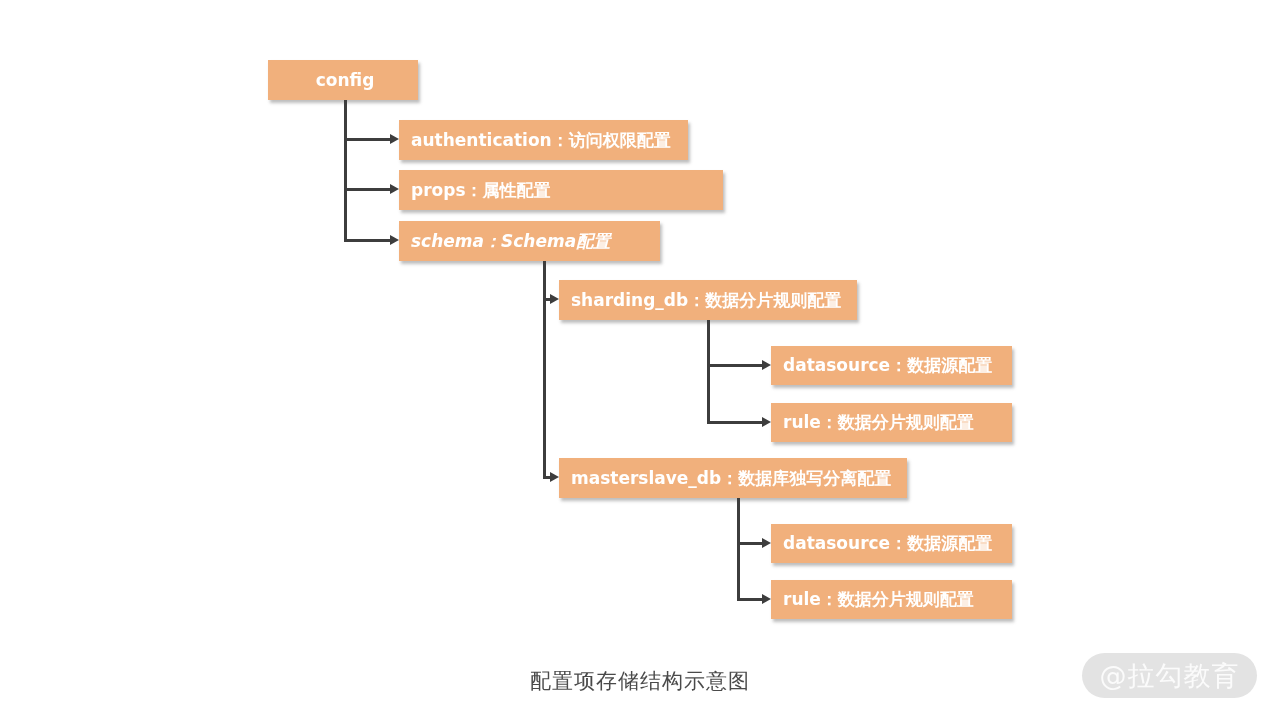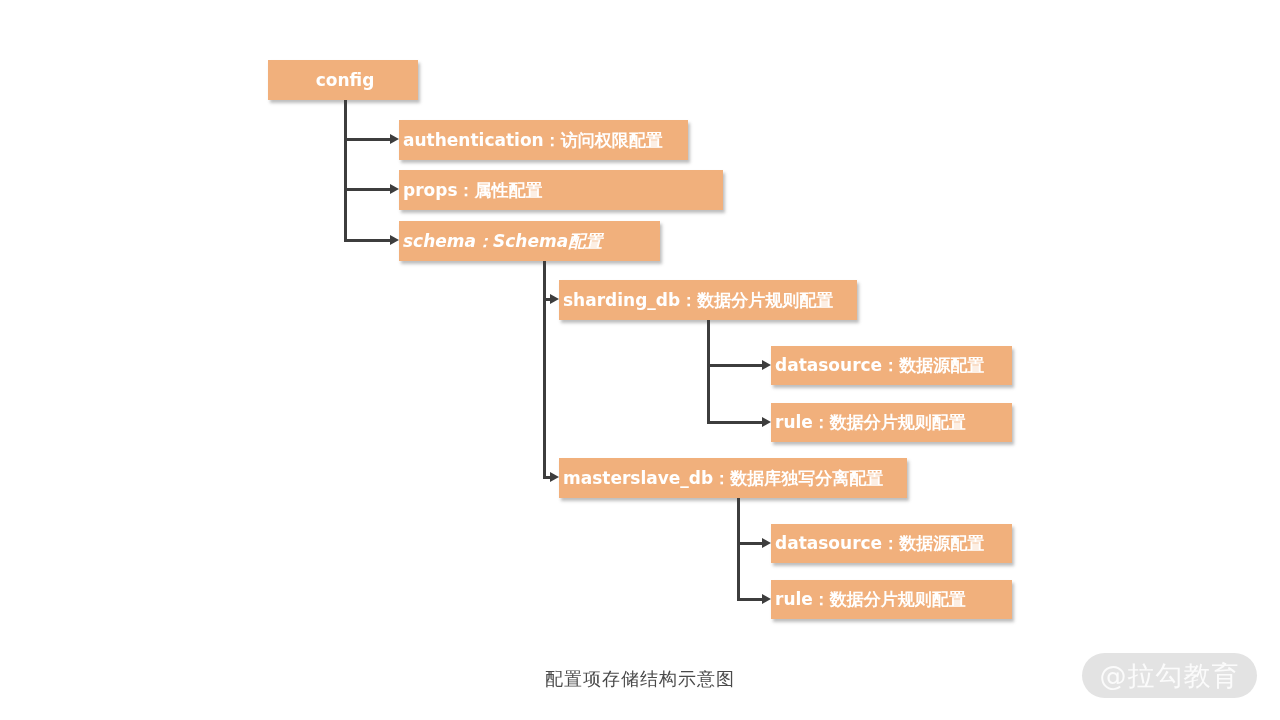--- a/index.html
+++ b/index.html
@@ -18,37 +18,37 @@
   .node{
     position:absolute;
     background:var(--node-fill);
     color:var(--node-text);
     font-size:17px;
     font-weight:bold;
     display:flex;
     align-items:center;
     box-shadow:2px 3px 3px rgba(110,110,110,0.45);
     box-sizing:border-box;
-    padding-left:4px;
+    padding-left:12px;
     white-space:nowrap;
   }
   .node.center{justify-content:center;padding-left:4px;}
   .vline,.hline{position:absolute;background:var(--connector);}
   .vline{width:3px;}
   .hline{height:3px;}
   .arrow{
     position:absolute;width:0;height:0;
     border-top:5px solid transparent;
     border-bottom:5px solid transparent;
     border-left:9px solid var(--connector);
   }
   .caption{
     position:absolute;left:0;right:0;top:667px;
     text-align:center;
-    font-size:18px;
+    font-size:21px;
     color:var(--caption-text);
     letter-spacing:1px;
   }
   .watermark{
     position:absolute;left:1082px;top:653px;width:175px;height:45px;
     background:var(--watermark-bg);
     border-radius:23px;
     color:var(--watermark-text);
     font-size:27px;
     display:flex;align-items:center;justify-content:center;

